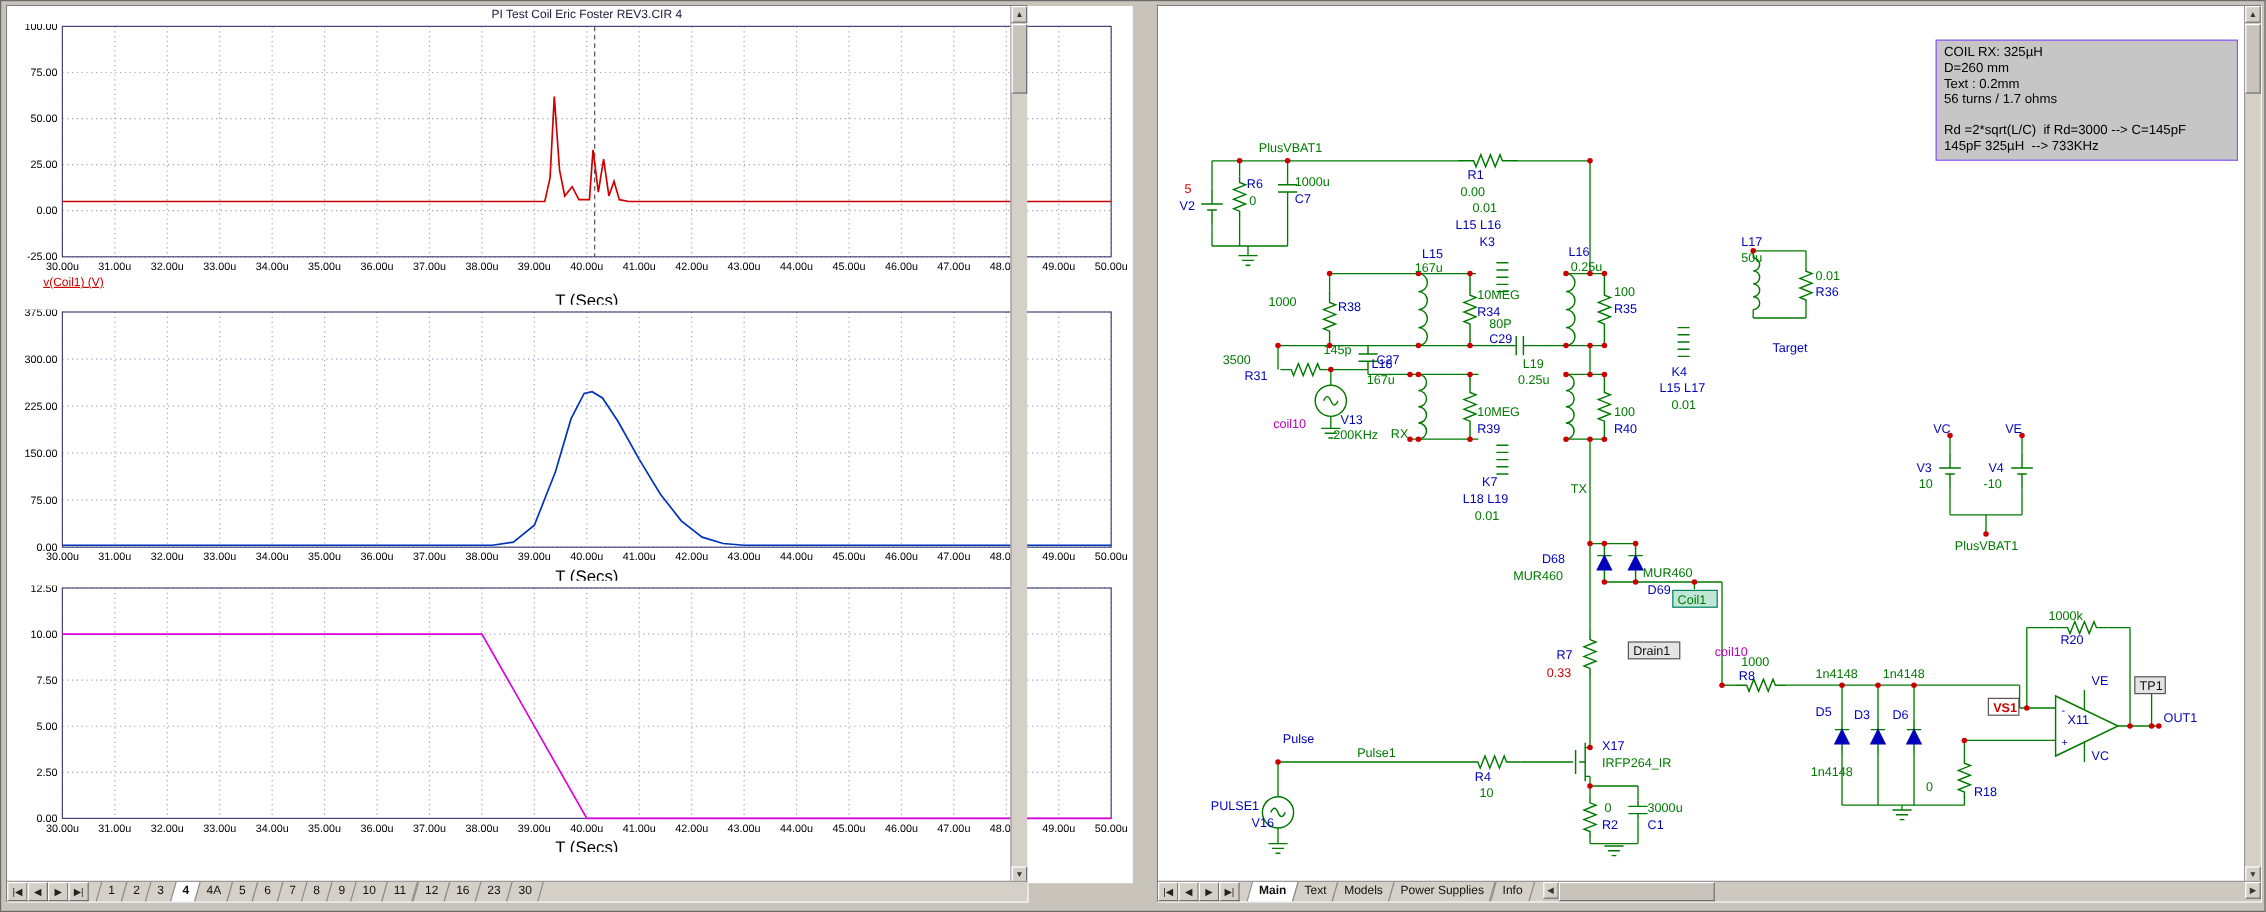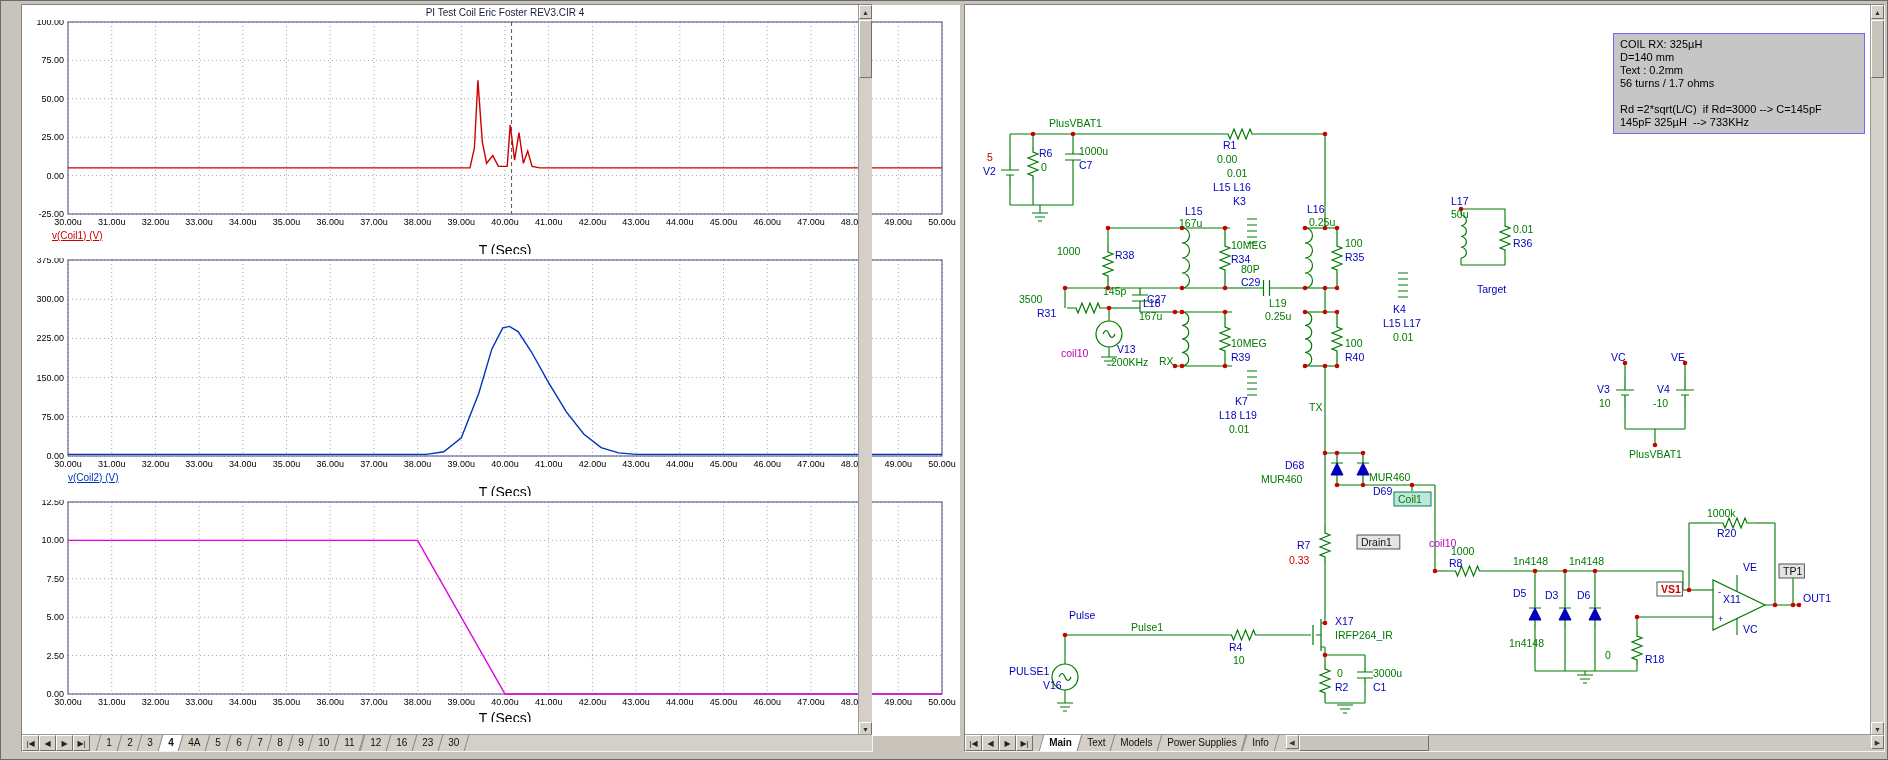--- a/index.html
+++ b/index.html
@@ -1,20 +1,20 @@
 <!DOCTYPE html>
 <html><head>
 <meta charset="utf-8">
 <style>
   html,body{margin:0;padding:0;width:1888px;height:760px;overflow:hidden;
     font-family:"Liberation Sans",sans-serif;background:#b8b4ac;}
   .window{position:absolute;inset:0;background:#c8c4bc;border:1px solid #6a6a6a;box-sizing:border-box;}
   .pane{position:absolute;top:3px;height:748px;background:#fff;
     border:1px solid;border-color:#808080 #f4f4f4 #f4f4f4 #808080;box-sizing:border-box;}
-  .pane.left{left:20px;width:852px;}
+  .pane.left{left:4px;width:852px;}
   .pane.right{left:963px;width:921px;}
 
   
   .plots{position:absolute;left:0;top:0;width:938px;height:731px;overflow:hidden;background:#fff;}
   .plot-block{overflow:hidden;}
   .plot-title{height:13px;font-size:10px;color:#1a1a3a;text-align:center;margin-left:46px;width:874px;padding-top:2px;}
   .plot-svg{display:block;}
   .trace-label{height:12px;font-size:10px;margin-left:46px;text-decoration:underline;}
   .xaxis-label{height:12px;font-size:14px;color:#000;margin-left:46px;width:874px;text-align:center;}
   .tick{font:9px "Liberation Sans",sans-serif;fill:#000;}
@@ -185,21 +185,20 @@
             <text class="tick" text-anchor="end" x="42" y="83.4">225.00</text>
             <line class="grid" x1="46" y1="119.6" x2="920" y2="119.6"></line>
             <text class="tick" text-anchor="end" x="42" y="122.6">150.00</text>
             <line class="grid" x1="46" y1="158.8" x2="920" y2="158.8"></line>
             <text class="tick" text-anchor="end" x="42" y="161.8">75.00</text>
             <line class="grid" x1="46" y1="198" x2="920" y2="198"></line>
             <text class="tick" text-anchor="end" x="42" y="201">0.00</text>
             <rect class="pborder" x="46" y="2" width="874" height="196"></rect>
             <polyline class="trace" stroke="#0033bb" points="46.0,196.4 404.3,196.4 421.8,193.8 439.3,179.7 456.8,135.3 469.9,90.9 480.8,69.9 487.4,68.4 496.1,73.6 509.2,93.5 526.7,124.8 544.2,153.6 561.7,176.0 579.1,189.6 596.6,194.9 614.1,196.4 920.0,196.4"></polyline>
           </svg>
-        <div class="trace-label" style="color: rgb(0, 51, 187);">v(Coil2) (V)</div>
         <div class="xaxis-label">T (Secs)</div>
       </div>
 
       <div class="plot-block" style="padding-top:4px;">
         <svg class="plot-svg" width="936" height="210">
             <line class="grid" x1="46" y1="2" x2="46" y2="194"></line>
             <text class="tick" text-anchor="middle" x="46" y="205">30.00u</text>
             <line class="grid" x1="89.7" y1="2" x2="89.7" y2="194"></line>
             <text class="tick" text-anchor="middle" x="89.7" y="205">31.00u</text>
             <line class="grid" x1="133.4" y1="2" x2="133.4" y2="194"></line>
@@ -582,21 +581,21 @@
           <text class="lb lc-g" x="370" y="634">IRFP264_IR</text>
           <text class="lb lc-g" x="372" y="672">0</text>
           <text class="lb lc-b" x="370" y="686">R2</text>
           <text class="lb lc-g" x="408" y="672">3000u</text>
           <text class="lb lc-b" x="408" y="686">C1</text>
           <text class="lb lc-b" x="44" y="670">PULSE1</text>
           <text class="lb lc-b" x="78" y="684">V16</text>
         </svg>
       <div class="infobox" id="infobox">
           <div class="info-line">COIL RX: 325µH</div>
-          <div class="info-line">D=140 mm</div>
+          <div class="info-line">D=260 mm</div>
           <div class="info-line">Text : 0.2mm</div>
           <div class="info-line">56 turns / 1.7 ohms</div>
           <div class="info-line">&nbsp;</div>
           <div class="info-line">Rd =2*sqrt(L/C)  if Rd=3000 --&gt; C=145pF</div>
           <div class="info-line">145pF 325µH  --&gt; 733KHz</div>
         </div>
     </div>
 
     <div class="vscroll">
       <div class="sbtn up">▲</div>

